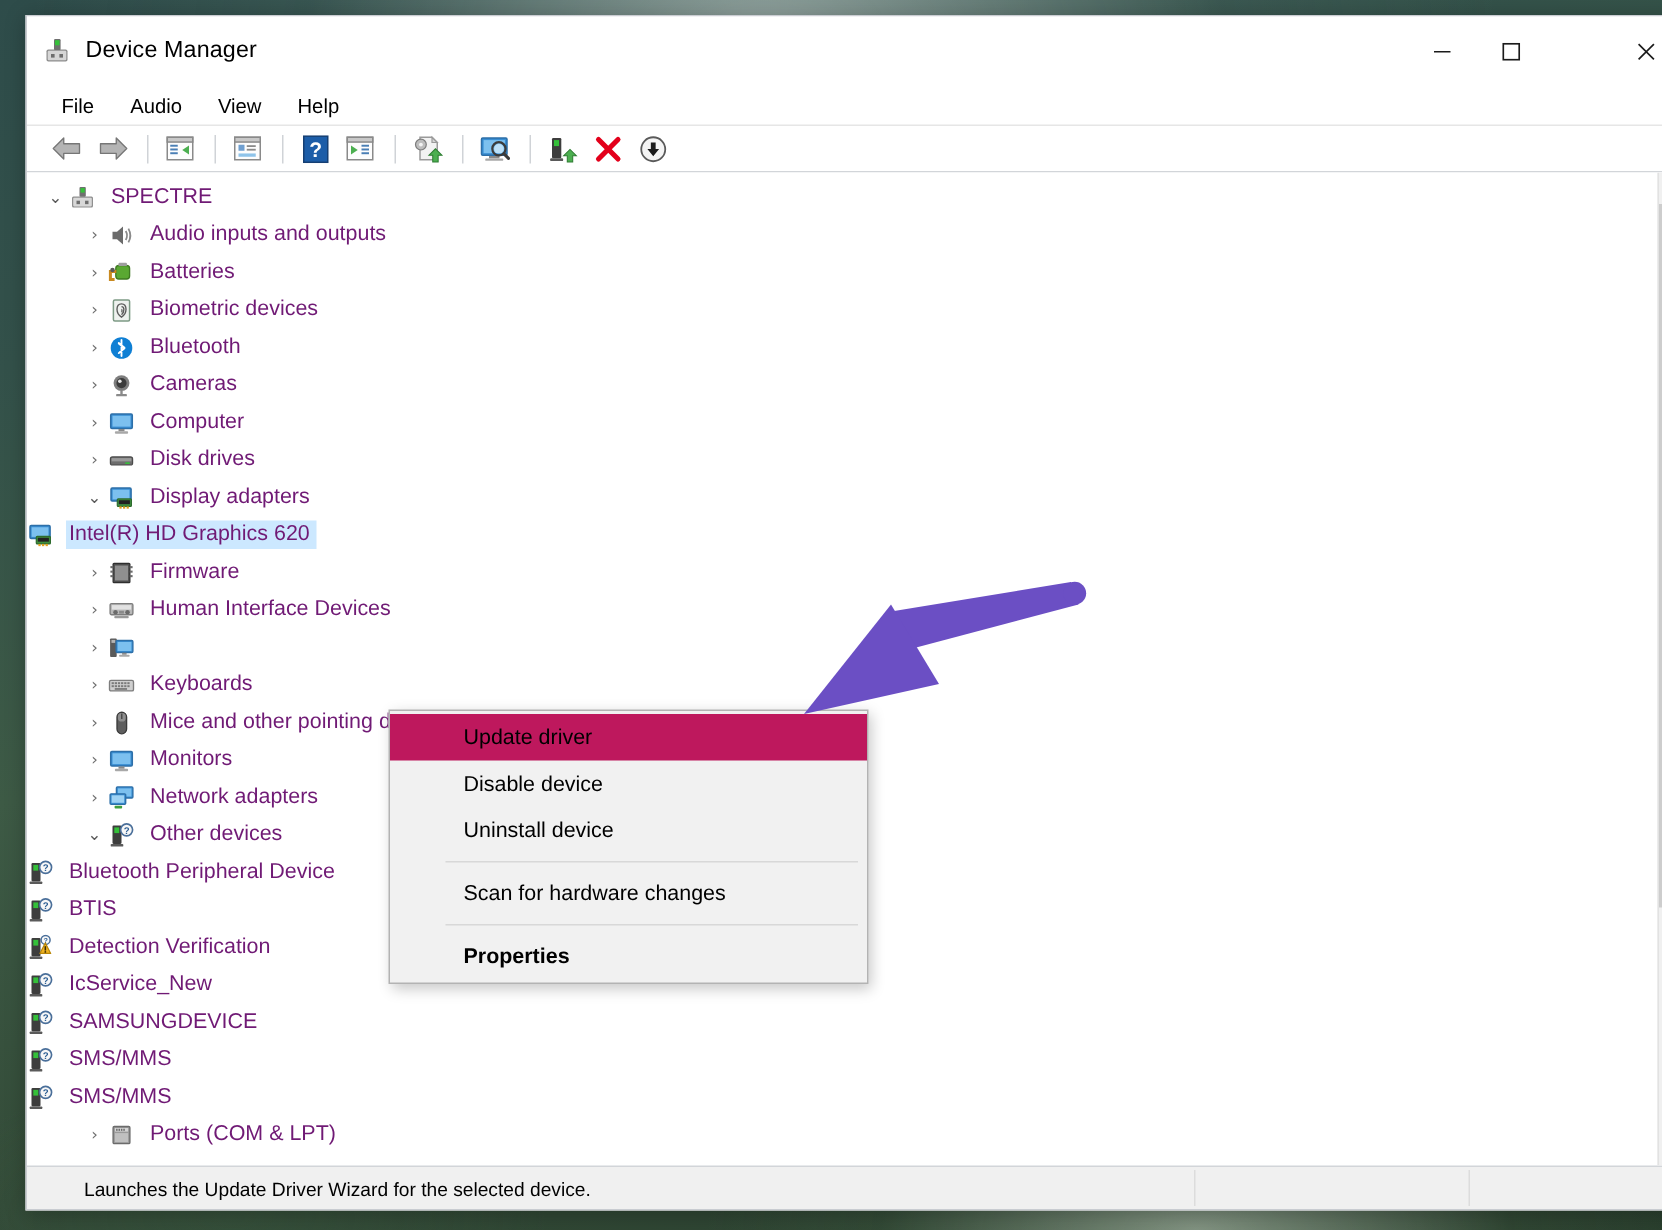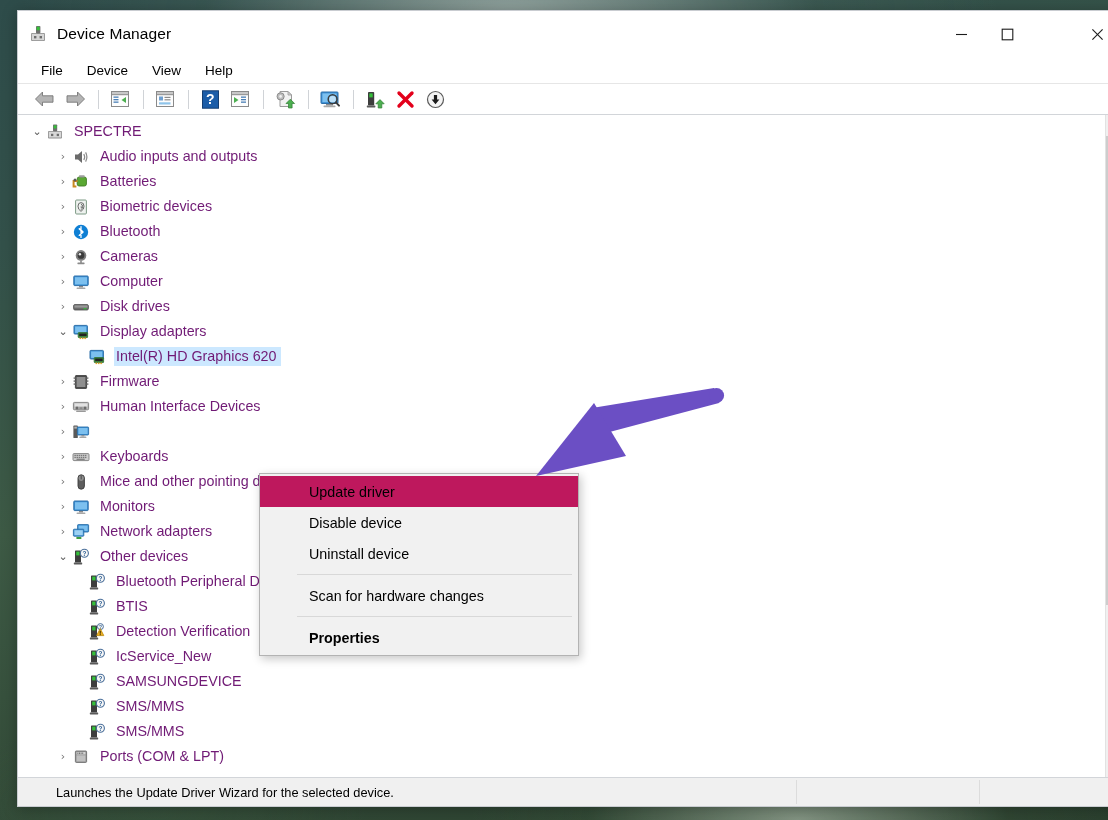--- a/index.html
+++ b/index.html
@@ -112,21 +112,21 @@
   .lbl {
     font-size: 14.3px; color: #701a75;
     padding: 2px 4px 3px 2px;
     line-height: 1;
   }
   .row.selected .lbl { background: #cce8ff; }
 
   
   .d0 { padding-left: 10px; }
   .d1 { padding-left: 36px; }
-  .d2 { padding-left: 70px; }
+  .d2 { }
 
   
   #scrollbar {
     width: 17px; flex: 0 0 17px;
     background: #f0f0f0;
     border-left: 1px solid #e2e2e2;
     display: flex; flex-direction: column;
     position: relative;
   }
   .sb-arrow {
@@ -214,21 +214,21 @@
     <div class="wbtn" id="btn-close">
       <svg width="13" height="13" viewBox="0 0 13 13">
         <line x1="1.4" y1="1.4" x2="11.6" y2="11.6" stroke="#1b1b1b" stroke-width="1.1"></line>
         <line x1="11.6" y1="1.4" x2="1.4" y2="11.6" stroke="#1b1b1b" stroke-width="1.1"></line>
       </svg>
     </div>
   </div>
 
   <div id="menubar">
     <div class="menu-item">File</div>
-    <div class="menu-item">Device</div>
+    <div class="menu-item">Audio</div>
     <div class="menu-item">View</div>
     <div class="menu-item">Help</div>
   </div>
 
   <div id="toolbar">
 
     <div class="tbtn">
       <svg width="22" height="18" viewBox="0 0 22 18">
         <path d="M8.5 2 L1.5 9 L8.5 16 L8.5 12.2 L19 12.2 L19 5.8 L8.5 5.8 Z" fill="#b4b4b4" stroke="#767676" stroke-width="0.9" stroke-linejoin="round"></path>
       </svg>

